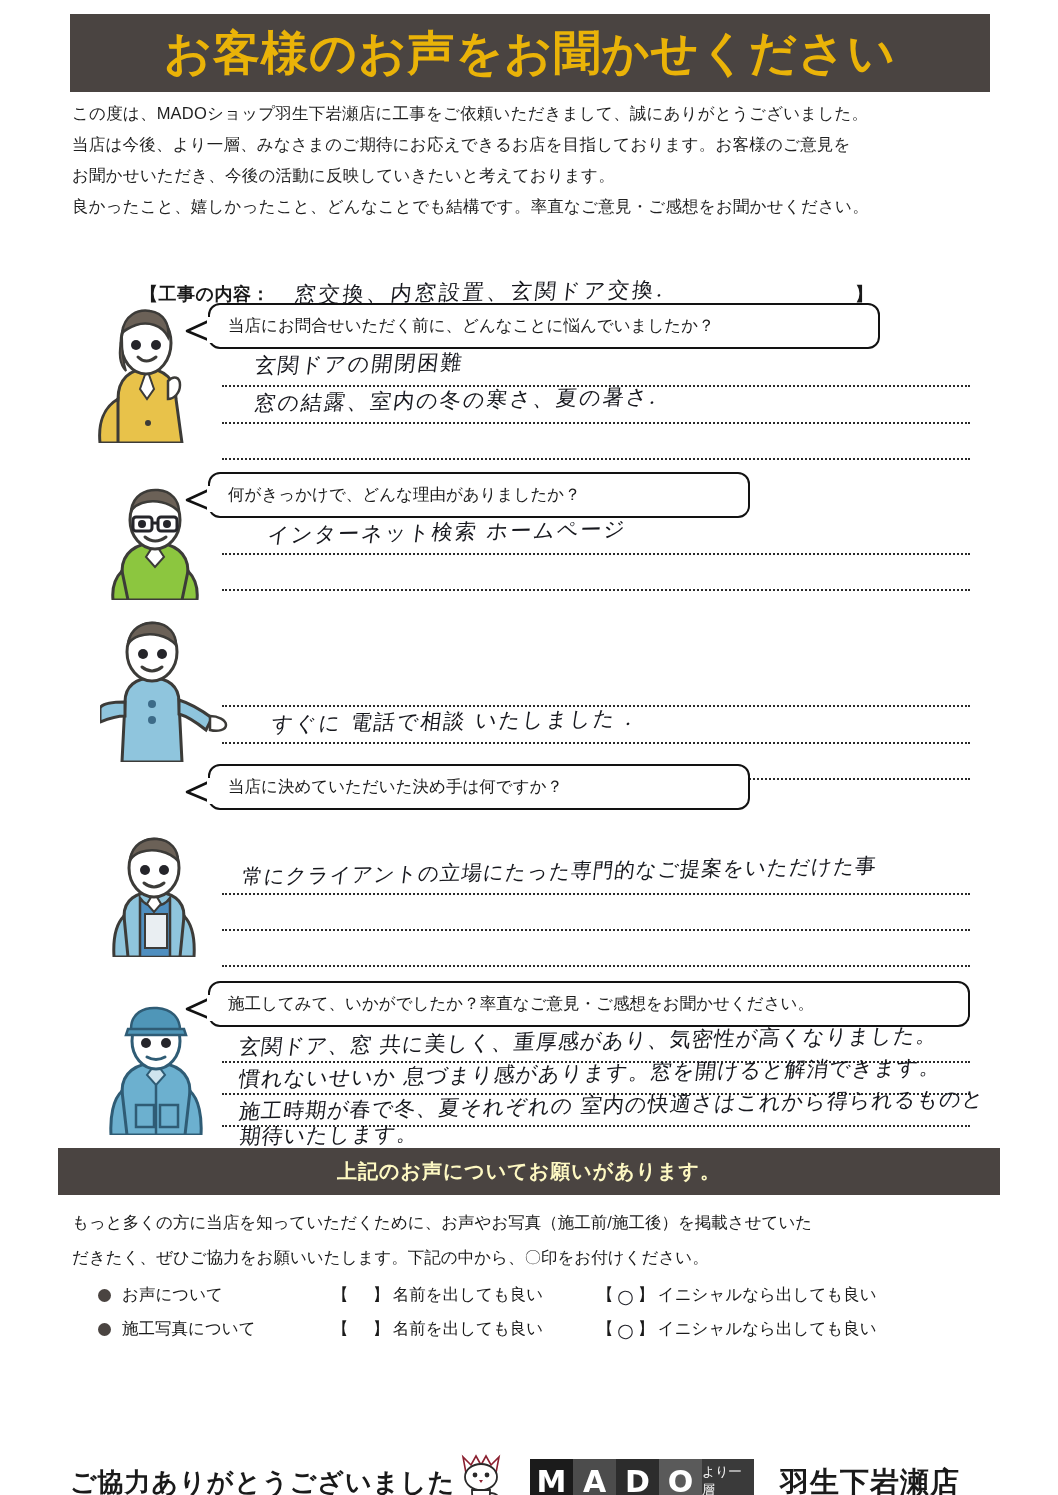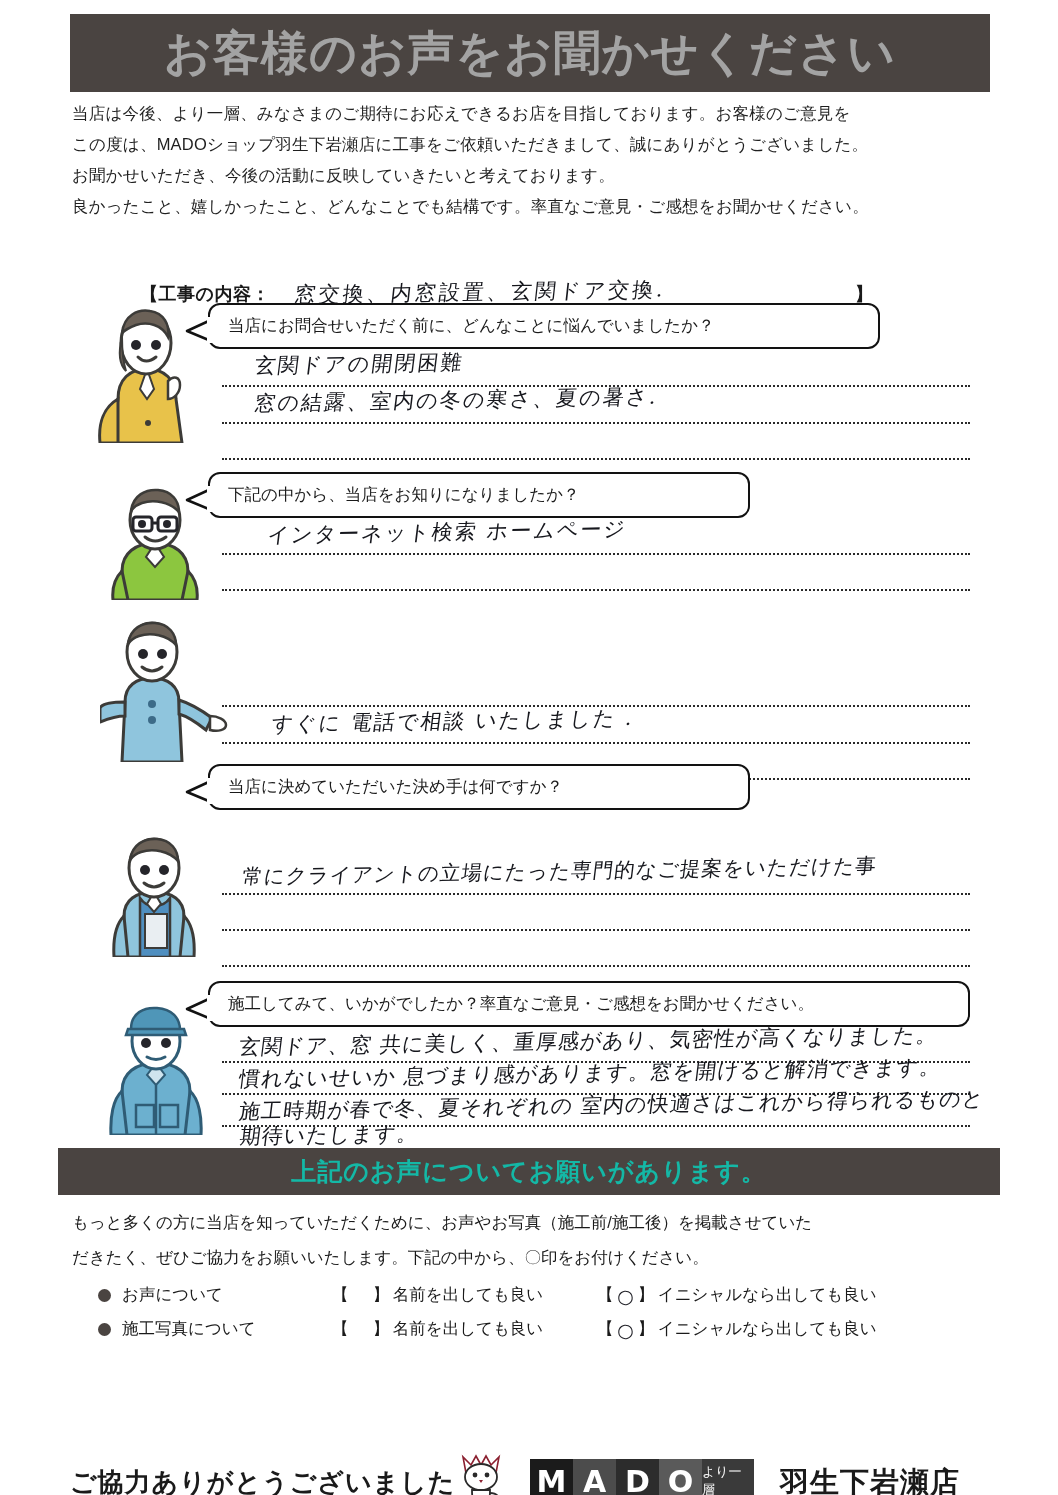--- a/index.html
+++ b/index.html
@@ -13,21 +13,21 @@
   .page { position: relative; width: 1058px; height: 1495px; }
 
   
   .header-banner {
     position: absolute; left: 70px; top: 14px;
     width: 920px; height: 78px;
     background: #4a4441;
     display: flex; align-items: center; justify-content: center;
   }
   .header-banner .title {
-    color: #a3a3a3;
+    color: #eab308;
     font-size: 47px;
     font-weight: bold;
     letter-spacing: 1px;
     white-space: nowrap;
     font-family: "DejaVu Sans", sans-serif;
   }
 
   
   .intro {
     position: absolute; left: 72px; top: 98px;
@@ -105,21 +105,21 @@
   .person { position: absolute; z-index: 2; }
 
   
   .banner2 {
     position: absolute; left: 58px; top: 1148px;
     width: 942px; height: 47px;
     background: #4a4441;
     display: flex; align-items: center; justify-content: center;
   }
   .banner2 .t {
-    color: #14b8a6; font-size: 25px; font-weight: bold;
+    color: #fef9c3; font-size: 20px; font-weight: bold;
     letter-spacing: 1px; white-space: nowrap;
     font-family: "DejaVu Sans", sans-serif;
   }
 
   .footnote {
     position: absolute; left: 72px; top: 1205px;
     width: 915px;
     font-size: 16.5px; line-height: 35px;
   }
   .footnote div { white-space: nowrap; }
@@ -178,22 +178,22 @@
 </head>
 <body>
 
 <div class="page">
 
   <div class="header-banner">
     <span class="title">お客様のお声をお聞かせください</span>
   </div>
 
   <div class="intro">
+    <div>この度は、MADOショップ羽生下岩瀬店に工事をご依頼いただきまして、誠にありがとうございました。</div>
     <div>当店は今後、より一層、みなさまのご期待にお応えできるお店を目指しております。お客様のご意見を</div>
-    <div>この度は、MADOショップ羽生下岩瀬店に工事をご依頼いただきまして、誠にありがとうございました。</div>
     <div>お聞かせいただき、今後の活動に反映していきたいと考えております。</div>
     <div>良かったこと、嬉しかったこと、どんなことでも結構です。率直なご意見・ご感想をお聞かせください。</div>
   </div>
 
   <div class="work-line">
     <span class="work-label">【工事の内容：</span>
     <span class="work-hand">窓交換、内窓設置、玄関ドア交換.</span>
     <span class="work-bracket-close">】</span>
   </div>
 
@@ -243,21 +243,21 @@
       <path d="M45 52 Q55 60 66 52" fill="none" stroke="#3c3b38" stroke-width="3" stroke-linecap="round"></path>
     </svg>
   </div>
   <div class="bubble" style="left:208px; top:472px; width:542px;">
     <span class="tail">
       <svg width="28" height="26" viewBox="0 0 28 26">
         <path d="M28 2 L2 14 L26 24" fill="#ffffff" stroke="#121212" stroke-width="2.5" stroke-linejoin="round"></path>
         <rect x="22" y="0" width="8" height="26" fill="#ffffff"></rect>
       </svg>
     </span>
-    <span>下記の中から、当店をお知りになりましたか？</span>
+    <span>何がきっかけで、どんな理由がありましたか？</span>
   </div>
   <div class="hand" style="left:268px; top:518px; font-size:21px;">インターネット検索 ホームページ</div>
   <div class="rule" style="top:553px;"></div>
   <div class="rule" style="top:589px;"></div>
 
   <div class="person" style="left:100px; top:612px;">
     <svg width="128" height="150" viewBox="0 0 128 150">
       <path d="M25 90 C25 74 36 66 52 66 C68 66 79 74 79 90 L82 150 L22 150 Z" fill="#8fc5dd" stroke="#3c3b38" stroke-width="3"></path>
       <path d="M25 90 C12 90 2 92 0 96 L0 110 C10 106 20 104 25 104 Z" fill="#8fc5dd" stroke="#3c3b38" stroke-width="3"></path>
       <path d="M79 88 C92 92 104 100 112 106 L106 118 C96 110 86 104 79 102 Z" fill="#8fc5dd" stroke="#3c3b38" stroke-width="3"></path>

